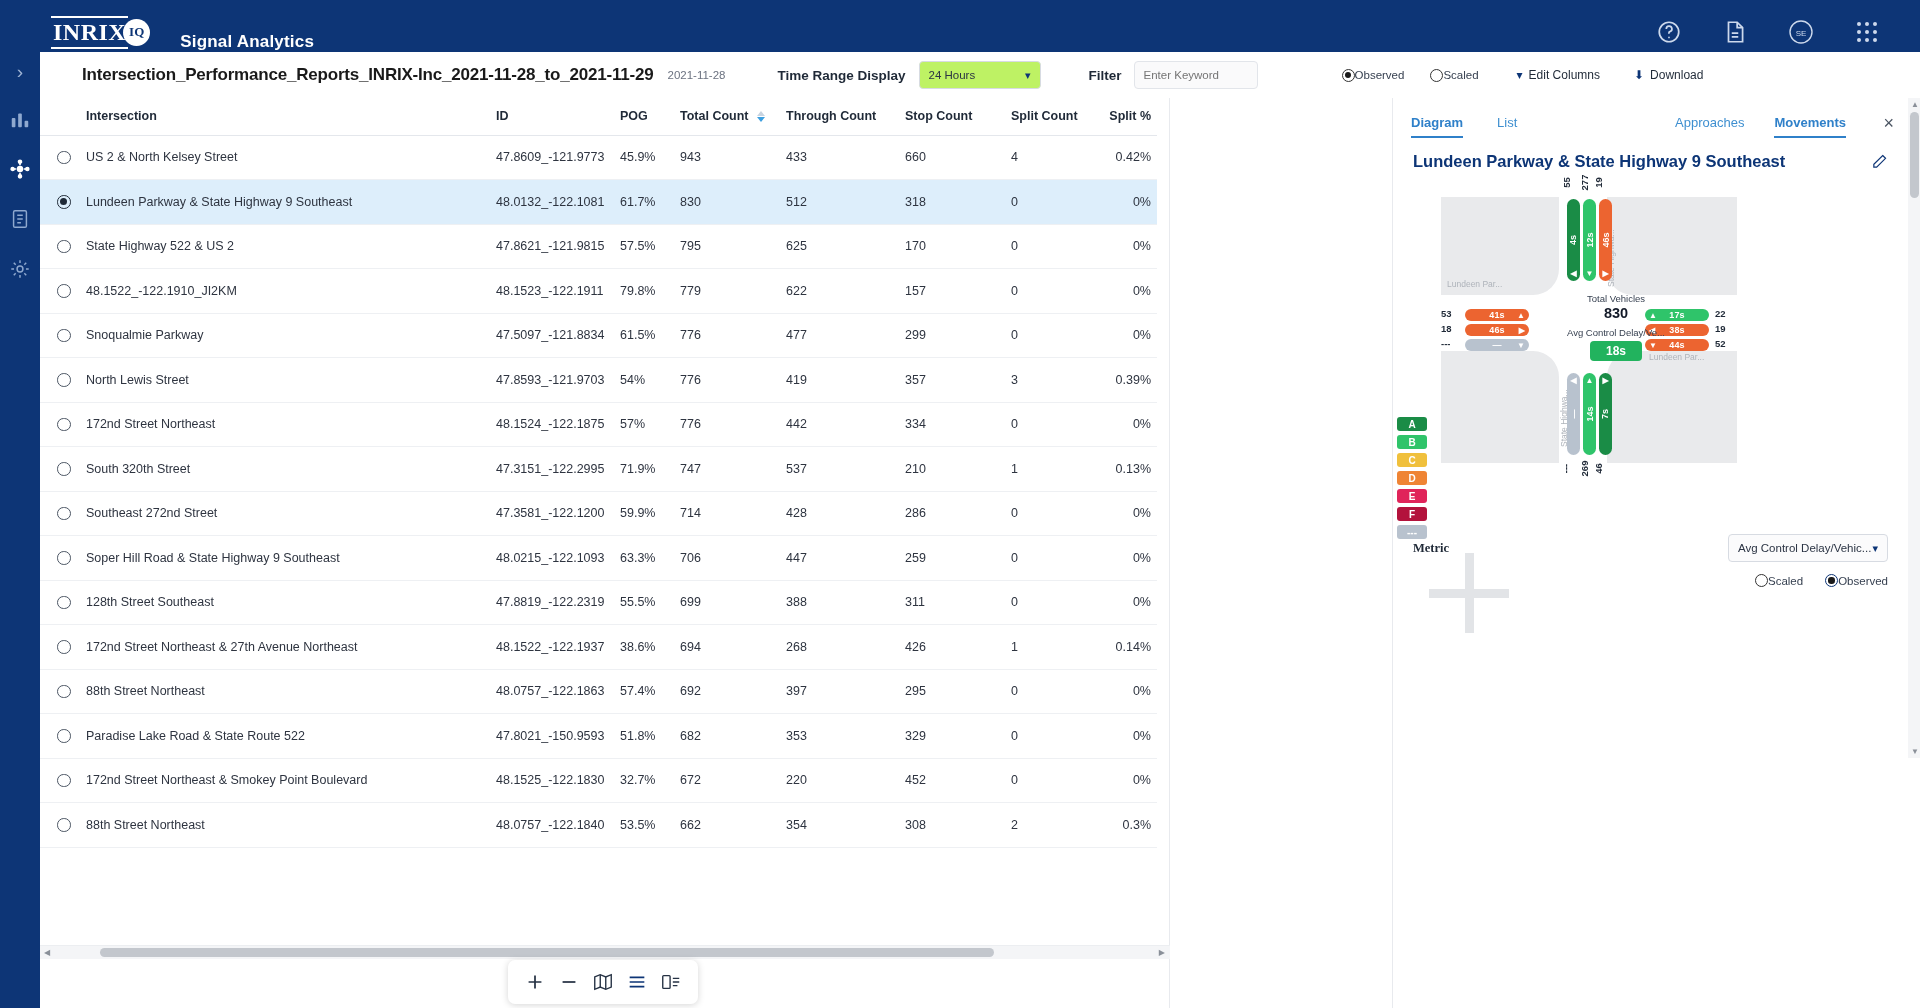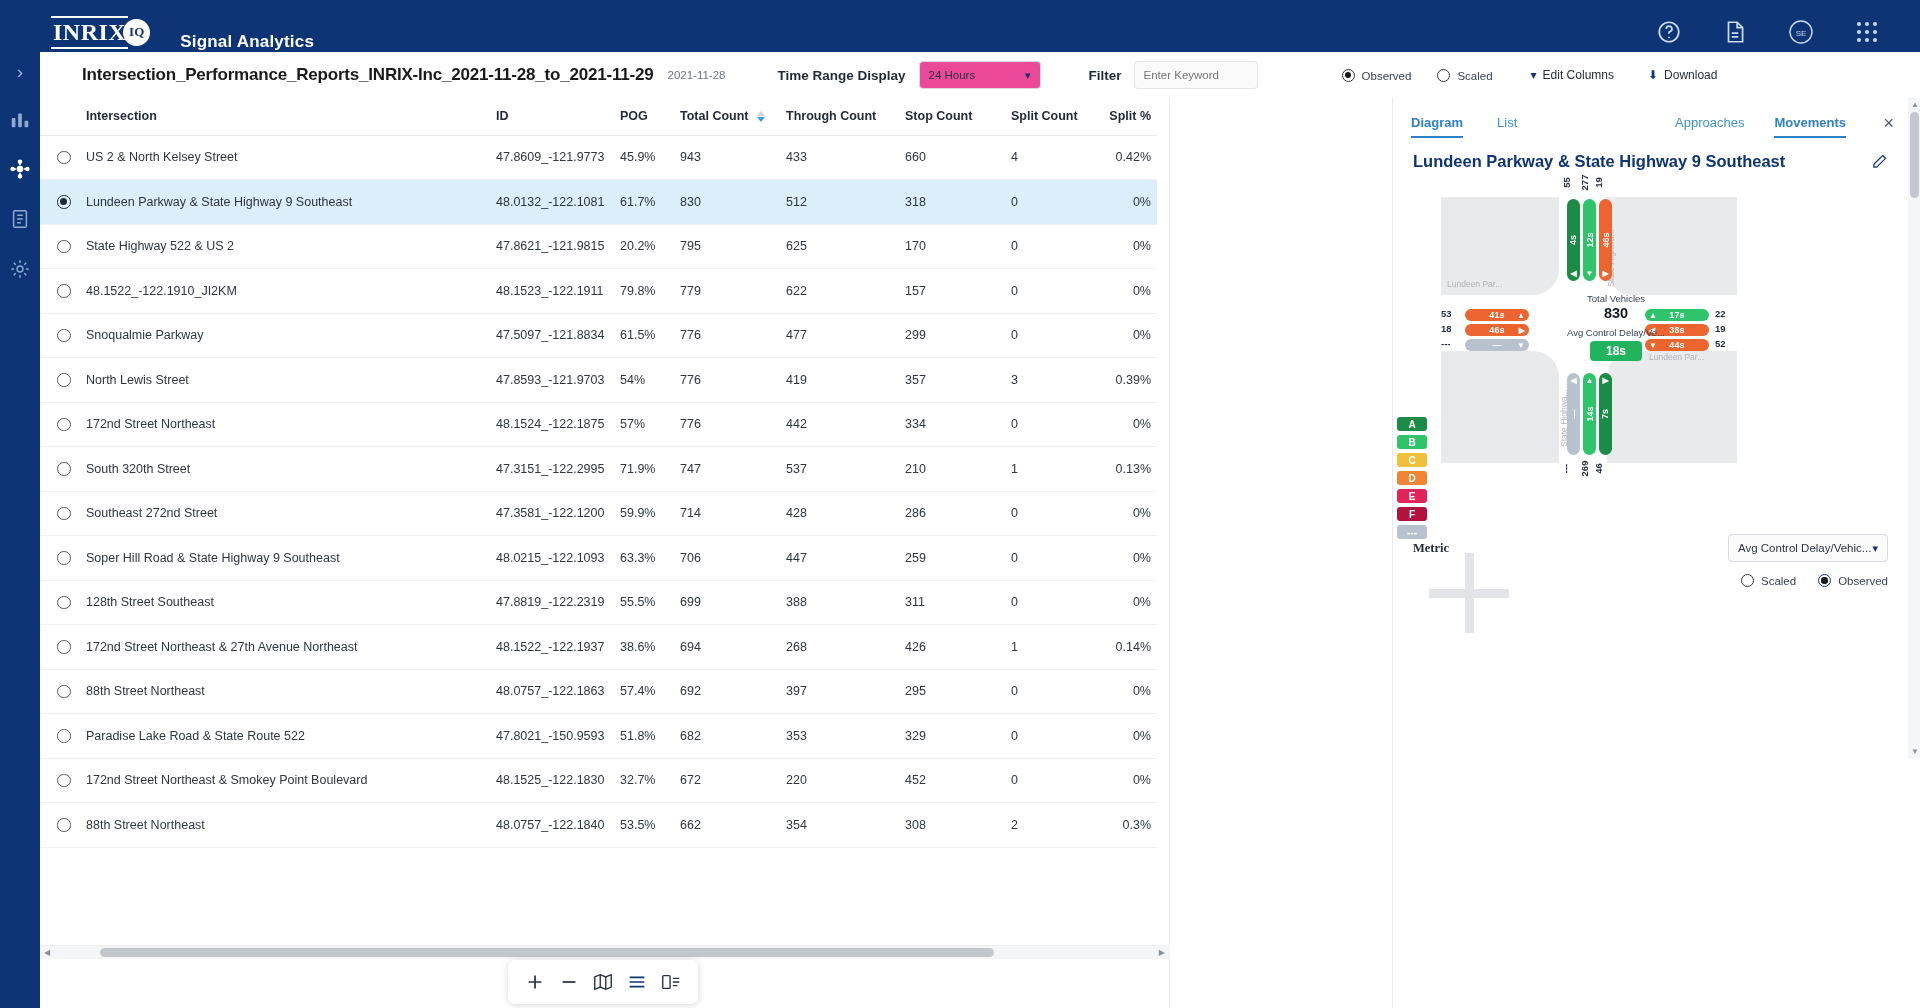--- a/index.html
+++ b/index.html
@@ -51,30 +51,30 @@
   }
   .tb-row {
     position:absolute; left:40px; top:52px; right:0; height:46px;
     display:flex; align-items:center; padding-left:42px; background:#fff;
   }
   .report-title { font-size:17px; font-weight:bold; color:#1a1a1a; letter-spacing:-.2px; }
   .report-date { font-size:11.5px; color:#6b7280; margin-left:14px; }
   .tb-label { font-size:13.5px; font-weight:bold; color:#1f2937; }
   .tb-select {
     width:122px; height:28px; border:1px solid #d7dbe2; border-radius:4px;
-    background:#ec4899; display:flex; align-items:center; padding:4px 9px;
+    background:#bef264; display:flex; align-items:center; padding:4px 9px;
     font-size:11.5px; color:#2b3444; cursor:pointer; position:relative;
   }
   .tb-select .chev { margin-left:auto; color:#0d3576; font-size:11px; }
   .tb-input {
     width:124px; height:28px; border:1px solid #e2e5ea; border-radius:4px;
     background:#fafafb; padding:0 9px; font-size:11.5px; color:#9aa1ad;
     font-family:"Liberation Sans",sans-serif;
   }
-  .radio-grp { display:flex; align-items:flex-end; gap:7px; cursor:pointer; }
+  .radio-grp { display:flex; align-items:center; cursor:pointer; }
   .rdo { width:13px; height:13px; border-radius:50%; border:1.6px solid #333; position:relative; }
   .rdo.on::after {
     content:''; position:absolute; left:2.3px; top:2.3px; width:6.4px; height:6.4px;
     border-radius:50%; background:#1a1a1a;
   }
   .rdo-lbl { font-size:11.5px; color:#374151; }
   .tb-action { display:flex; align-items:center; gap:6px; font-size:12px; color:#1f2937; cursor:pointer; }
   .tb-action .ic { color:#0d3576; font-size:12px; }
 
   
@@ -380,21 +380,21 @@
           <td class="c-stp">318</td>
           <td class="c-spc">0</td>
           <td class="c-spp">0%</td>
         </tr>
         <tr>
           <td class="c-radio">
             <span class="row-rdo"></span>
           </td>
           <td class="c-name">State Highway 522 &amp; US 2</td>
           <td class="c-id">47.8621_-121.9815</td>
-          <td class="c-pog">20.2%</td>
+          <td class="c-pog">57.5%</td>
           <td class="c-tot">795</td>
           <td class="c-thr">625</td>
           <td class="c-stp">170</td>
           <td class="c-spc">0</td>
           <td class="c-spp">0%</td>
         </tr>
         <tr>
           <td class="c-radio">
             <span class="row-rdo"></span>
           </td>

